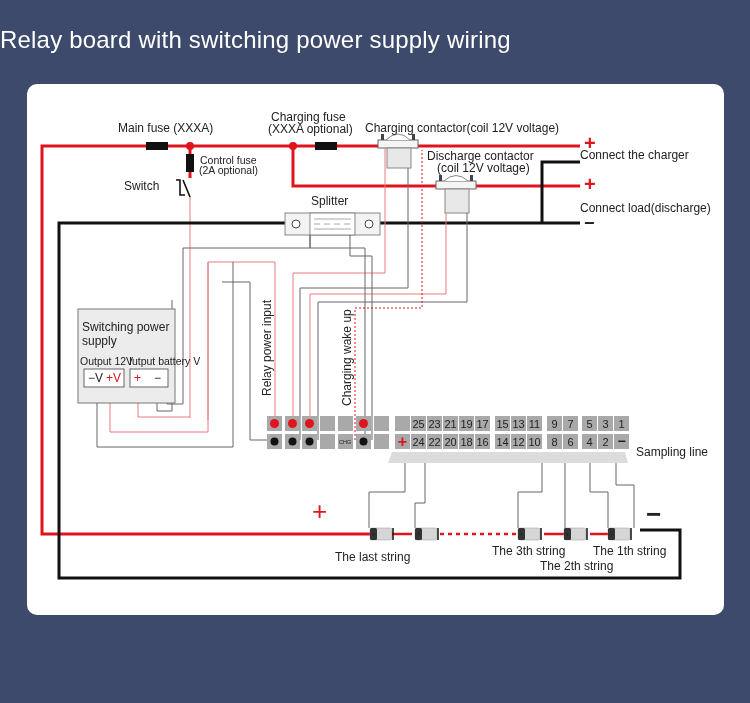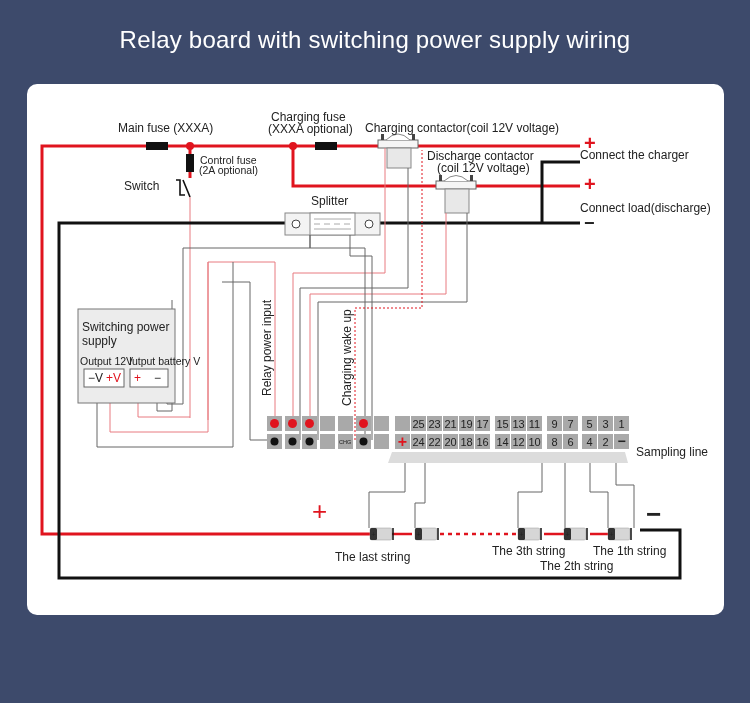--- a/index.html
+++ b/index.html
@@ -4,21 +4,21 @@
   <style>
     html, body { margin: 0; padding: 0; }
     body {
       width: 750px; height: 703px; overflow: hidden;
       background: #3d4a6b;
       font-family: "Liberation Sans", "DejaVu Sans", sans-serif;
       position: relative;
     }
     .title {
       position: absolute; left: 0; top: 26px; width: 750px;
-      text-align: center; color: #ffffff; font-size: 24px;
+      text-align: left; color: #ffffff; font-size: 24px;
       font-family: "Liberation Sans", sans-serif; letter-spacing: 0.2px;
     }
     .card {
       position: absolute; left: 27px; top: 84px; width: 697px; height: 531px;
       background: #ffffff; border-radius: 10px; overflow: hidden;
     }
     svg { position: absolute; left: 0; top: 0; }
     svg text { font-family: "Liberation Sans", "DejaVu Sans", sans-serif; fill: #222; }
     .lbl { font-size: 12px; }
     .lbl-sm { font-size: 10.5px; }

